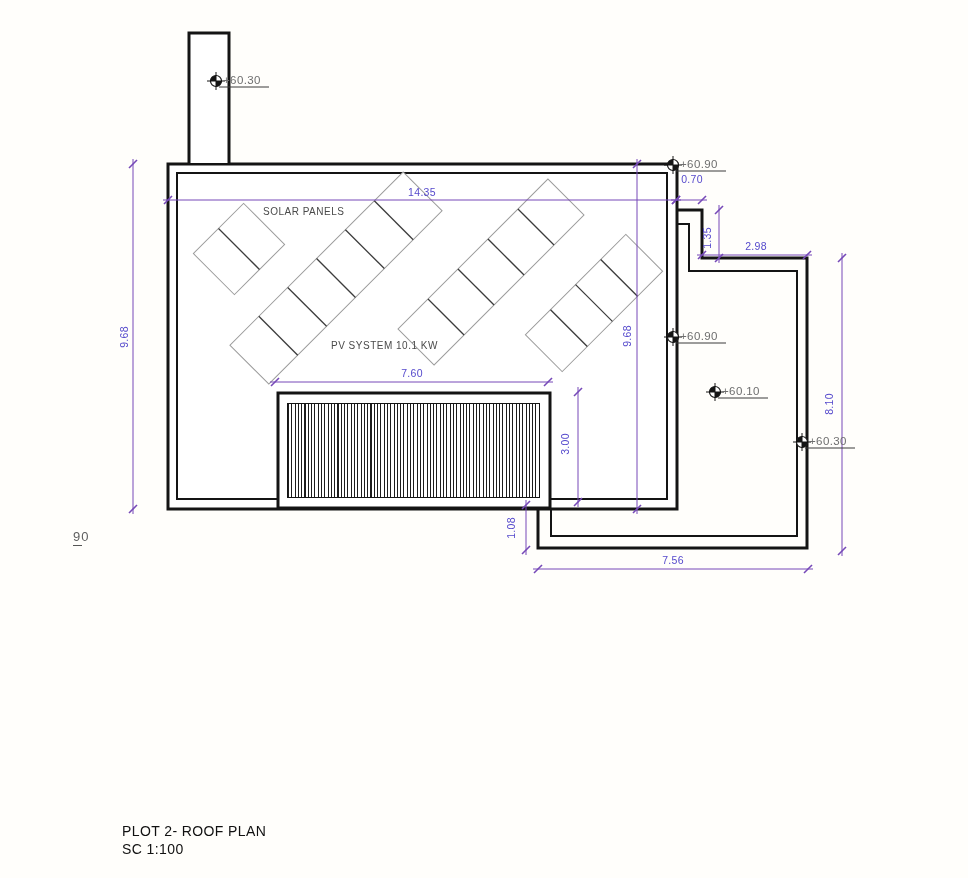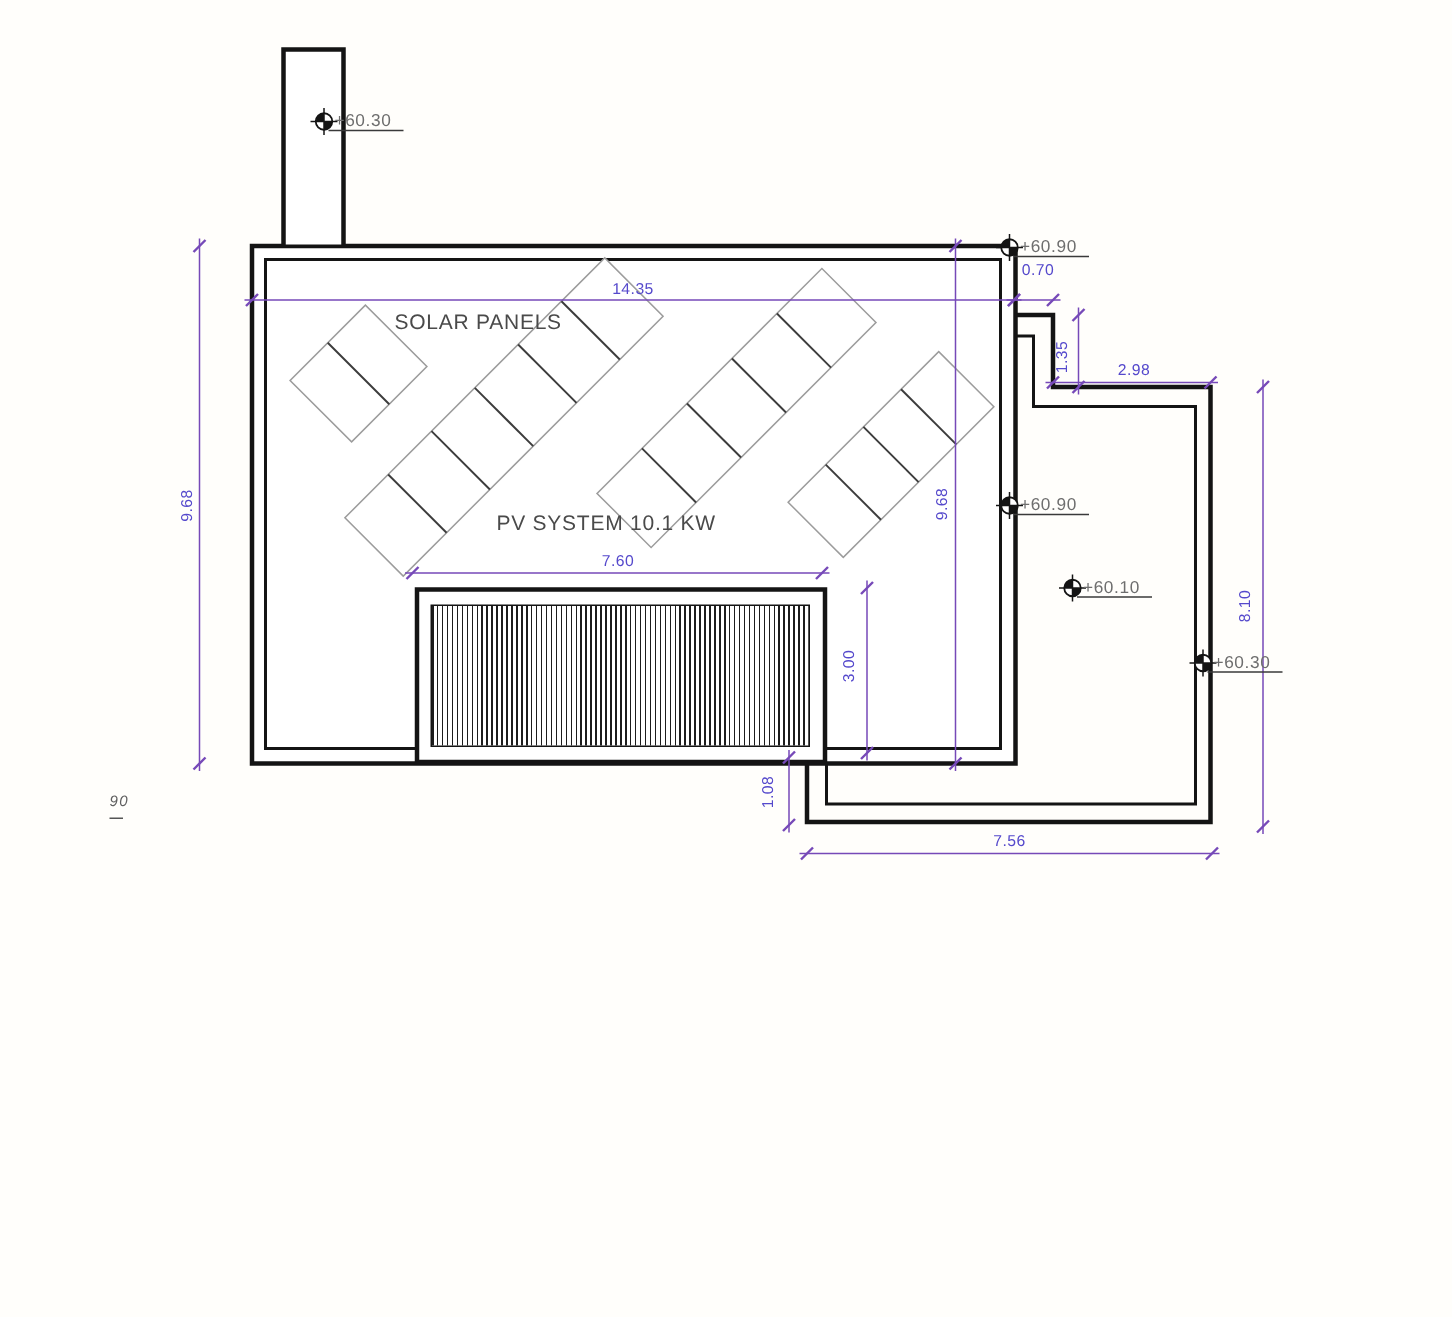--- a/index.html
+++ b/index.html
@@ -1,21 +1,21 @@
 <!DOCTYPE html>
 <html><head>
 <meta charset="utf-8">
 <style>
   html,body{margin:0;padding:0;background:#fffefb;}
   #canvas{position:relative;width:968px;height:878px;background:#fffefb;overflow:hidden;
           font-family:"Liberation Sans", sans-serif;}
   #drawing{position:absolute;left:0;top:0;}
   .lbl{position:absolute;color:#1a1a1a;white-space:nowrap;}
-  .small-note{font-size:14px;color:#4a4a4a;letter-spacing:.5px;}
-  .stray{font-size:10px;color:#5f5f5f;letter-spacing:1px;font-style:italic;}
+  .small-note{font-size:10px;color:#4a4a4a;letter-spacing:.5px;}
+  .stray{font-size:13px;color:#5f5f5f;letter-spacing:1px;}
   .stray-ul{position:absolute;width:9px;height:1px;background:#555;}
   .notes{position:absolute;left:543px;top:603px;color:#111;}
   .notes .head{font-size:13.5px;letter-spacing:.6px;text-decoration:underline;
                text-underline-offset:3px;margin:0 0 0 0;}
   .notes .gap1{height:33px;}
   .notes .gap2{height:15px;}
   .notes .line{font-size:13px;letter-spacing:.4px;line-height:18px;}
   .titleblock{position:absolute;left:122px;top:822px;color:#111;font-size:14px;
               letter-spacing:.4px;line-height:18px;}
   .louver-hatch{position:absolute;left:287px;top:403px;width:253px;height:95px;
@@ -186,14 +186,18 @@
   </svg>
 
   <div class="louver-hatch"></div>
 
   <div class="lbl small-note" style="left:263px;top:206px;">SOLAR PANELS</div>
   <div class="lbl small-note" style="left:331px;top:340px;text-align:right;">PV SYSTEM 10.1 KW</div>
   <div class="lbl stray" style="left:73px;top:529px;">90</div>
   <div class="stray-ul" style="left:73px;top:545px;"></div>
 
 
+  <div class="titleblock">
+    <div>PLOT 2- ROOF PLAN</div>
+    <div>SC 1:100</div>
+  </div>
 
 </div>
 
 </body></html>

